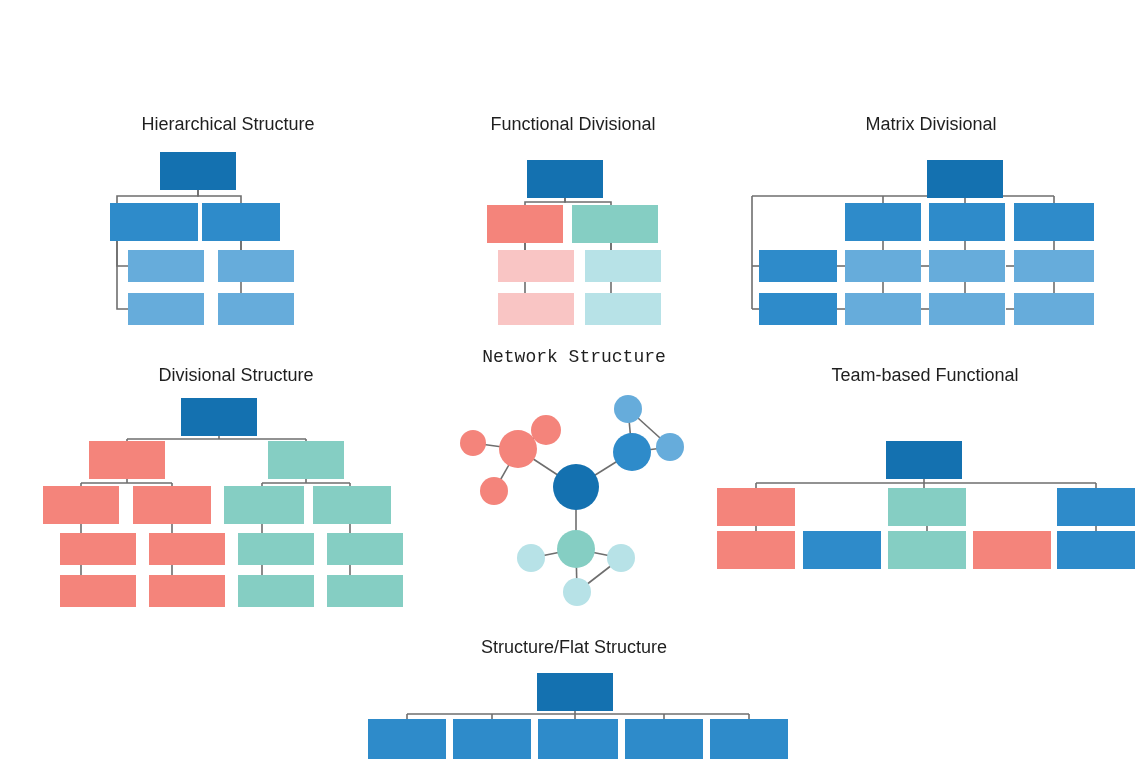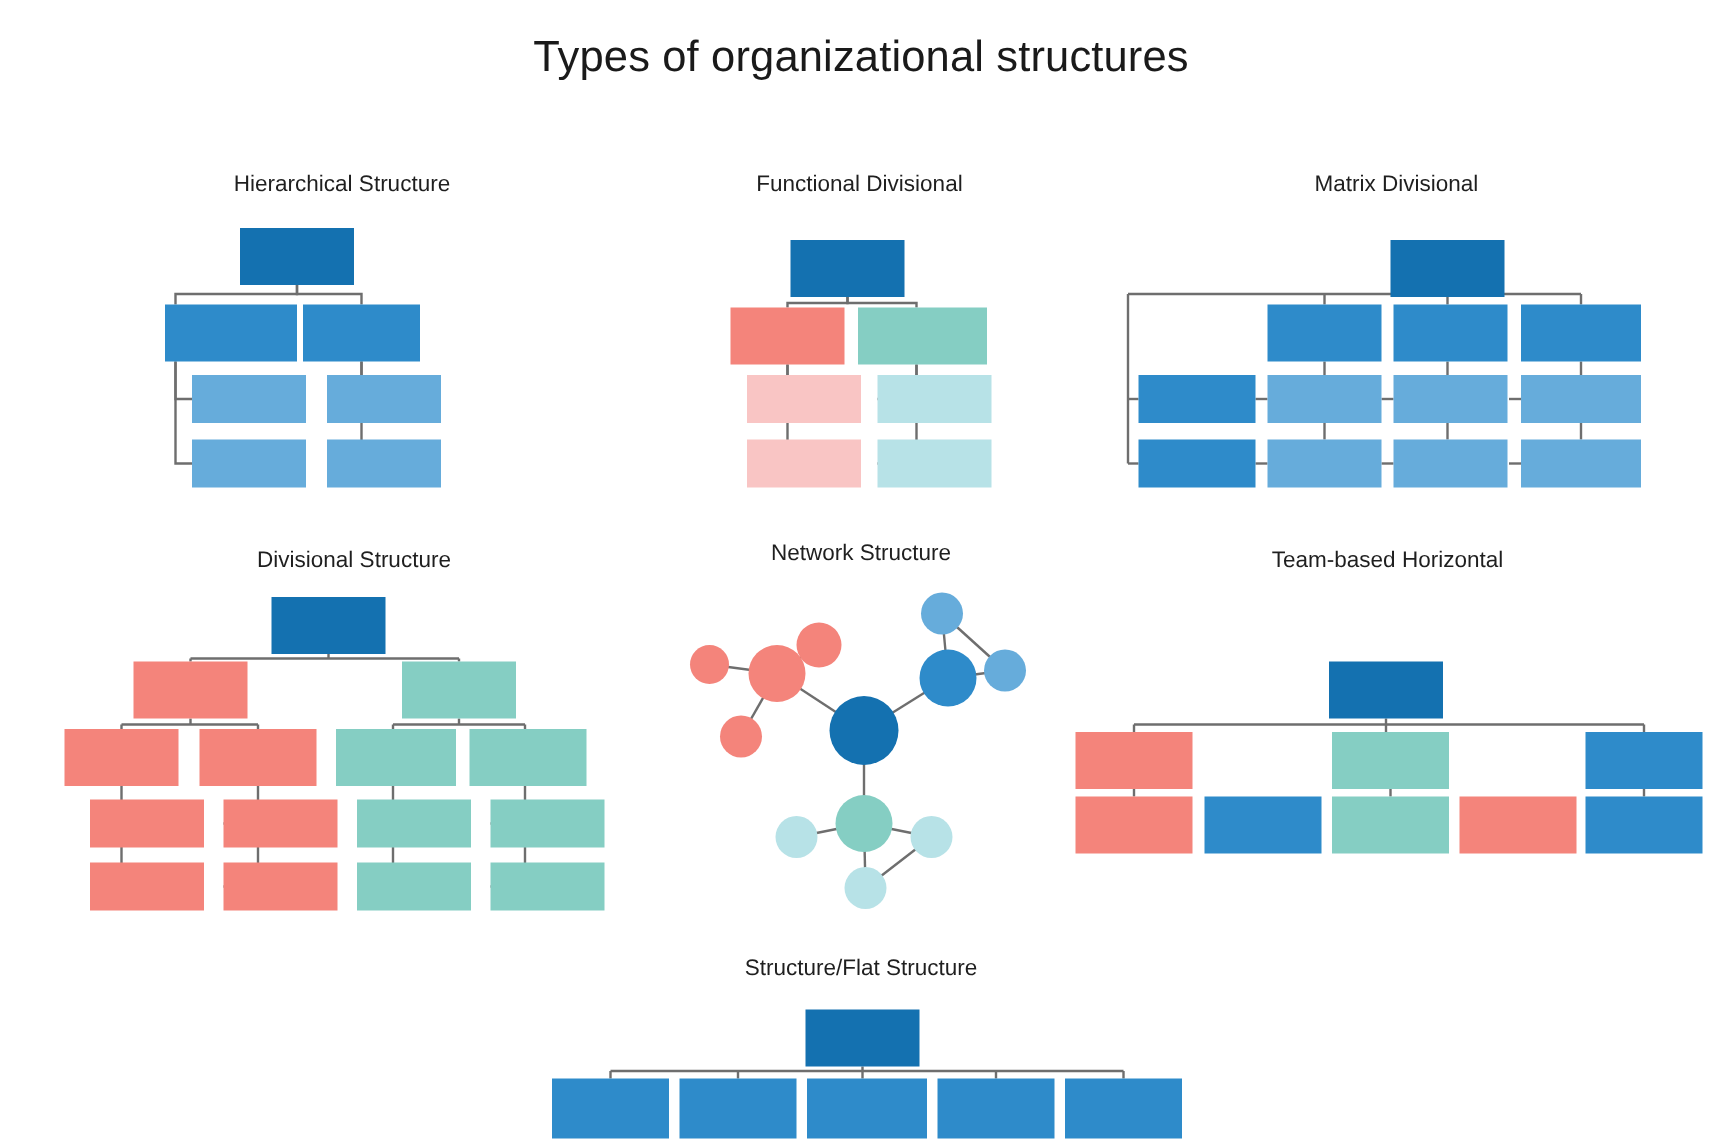--- a/index.html
+++ b/index.html
@@ -29,21 +29,21 @@
     width: 1148px;
     text-align: center;
     font-size: 29px;
     font-weight: 400;
     letter-spacing: 0.1px;
     color: #1a1a1a;
   }
   .panel-title {
     position: absolute;
     text-align: center;
-    font-size: 15px;
+    font-size: 18px;
     font-weight: 400;
     color: #1f1f1f;
     white-space: nowrap;
   }
   .node {
     position: absolute;
     box-sizing: border-box;
   }
   .dot {
     position: absolute;
@@ -60,21 +60,20 @@
   svg.links line, svg.links path, svg.links polyline {
     stroke: #6e6e6e;
     stroke-width: 1.6;
     fill: none;
   }
 </style>
 </head>
 <body>
 
 <div id="canvas">
-  <div class="page-title">Types of organizational structures</div>
   <svg class="links" id="links-layer">
       <path d="M198 190 L198 196 L117 196 L117 203"></path>
       <path d="M198 190 L198 196 L241 196 L241 203"></path>
       <path d="M117 241 L117 266 L128 266"></path>
       <path d="M117 241 L117 309 L128 309"></path>
       <path d="M241 241 L241 266 L218 266"></path>
       <path d="M241 241 L241 309 L218 309"></path>
       <path d="M565 198 L565 202 L525 202 L525 205"></path>
       <path d="M565 198 L565 202 L611 202 L611 205"></path>
       <path d="M525 243 L525 266 L498 266"></path>
@@ -189,34 +188,34 @@
       <div class="node" style="left: 224px; top: 486px; width: 80px; height: 38px; background: rgb(133, 206, 195);"></div>
       <div class="node" style="left: 313px; top: 486px; width: 78px; height: 38px; background: rgb(133, 206, 195);"></div>
       <div class="node" style="left: 60px; top: 533px; width: 76px; height: 32px; background: rgb(244, 132, 123);"></div>
       <div class="node" style="left: 60px; top: 575px; width: 76px; height: 32px; background: rgb(244, 132, 123);"></div>
       <div class="node" style="left: 149px; top: 533px; width: 76px; height: 32px; background: rgb(244, 132, 123);"></div>
       <div class="node" style="left: 149px; top: 575px; width: 76px; height: 32px; background: rgb(244, 132, 123);"></div>
       <div class="node" style="left: 238px; top: 533px; width: 76px; height: 32px; background: rgb(133, 206, 195);"></div>
       <div class="node" style="left: 238px; top: 575px; width: 76px; height: 32px; background: rgb(133, 206, 195);"></div>
       <div class="node" style="left: 327px; top: 533px; width: 76px; height: 32px; background: rgb(133, 206, 195);"></div>
       <div class="node" style="left: 327px; top: 575px; width: 76px; height: 32px; background: rgb(133, 206, 195);"></div>
-      <div class="panel-title" style="left: 374px; top: 360px; width: 400px;">Network Structure</div>
+      <div class="panel-title" style="left: 374px; top: 347px; width: 400px; font-family: Liberation Mono, monospace;">Network Structure</div>
       <div class="dot" style="left: 553px; top: 464px; width: 46px; height: 46px; background: rgb(20, 113, 176);"></div>
       <div class="dot" style="left: 499px; top: 430px; width: 38px; height: 38px; background: rgb(244, 132, 123);"></div>
       <div class="dot" style="left: 460px; top: 430px; width: 26px; height: 26px; background: rgb(244, 132, 123);"></div>
       <div class="dot" style="left: 531px; top: 415px; width: 30px; height: 30px; background: rgb(244, 132, 123);"></div>
       <div class="dot" style="left: 480px; top: 477px; width: 28px; height: 28px; background: rgb(244, 132, 123);"></div>
       <div class="dot" style="left: 613px; top: 433px; width: 38px; height: 38px; background: rgb(46, 139, 202);"></div>
       <div class="dot" style="left: 614px; top: 395px; width: 28px; height: 28px; background: rgb(102, 172, 219);"></div>
       <div class="dot" style="left: 656px; top: 433px; width: 28px; height: 28px; background: rgb(102, 172, 219);"></div>
       <div class="dot" style="left: 557px; top: 530px; width: 38px; height: 38px; background: rgb(133, 206, 195);"></div>
       <div class="dot" style="left: 517px; top: 544px; width: 28px; height: 28px; background: rgb(183, 226, 231);"></div>
       <div class="dot" style="left: 607px; top: 544px; width: 28px; height: 28px; background: rgb(183, 226, 231);"></div>
       <div class="dot" style="left: 563px; top: 578px; width: 28px; height: 28px; background: rgb(183, 226, 231);"></div>
-      <div class="panel-title" style="left: 725px; top: 365px; width: 400px;">Team-based Horizontal</div>
+      <div class="panel-title" style="left: 725px; top: 365px; width: 400px;">Team-based Functional</div>
       <div class="node" style="left: 886px; top: 441px; width: 76px; height: 38px; background: rgb(20, 113, 176);"></div>
       <div class="node" style="left: 717px; top: 488px; width: 78px; height: 38px; background: rgb(244, 132, 123);"></div>
       <div class="node" style="left: 888px; top: 488px; width: 78px; height: 38px; background: rgb(133, 206, 195);"></div>
       <div class="node" style="left: 1057px; top: 488px; width: 78px; height: 38px; background: rgb(46, 139, 202);"></div>
       <div class="node" style="left: 717px; top: 531px; width: 78px; height: 38px; background: rgb(244, 132, 123);"></div>
       <div class="node" style="left: 803px; top: 531px; width: 78px; height: 38px; background: rgb(46, 139, 202);"></div>
       <div class="node" style="left: 888px; top: 531px; width: 78px; height: 38px; background: rgb(133, 206, 195);"></div>
       <div class="node" style="left: 973px; top: 531px; width: 78px; height: 38px; background: rgb(244, 132, 123);"></div>
       <div class="node" style="left: 1057px; top: 531px; width: 78px; height: 38px; background: rgb(46, 139, 202);"></div>
       <div class="panel-title" style="left: 374px; top: 637px; width: 400px;">Structure/Flat Structure</div>

